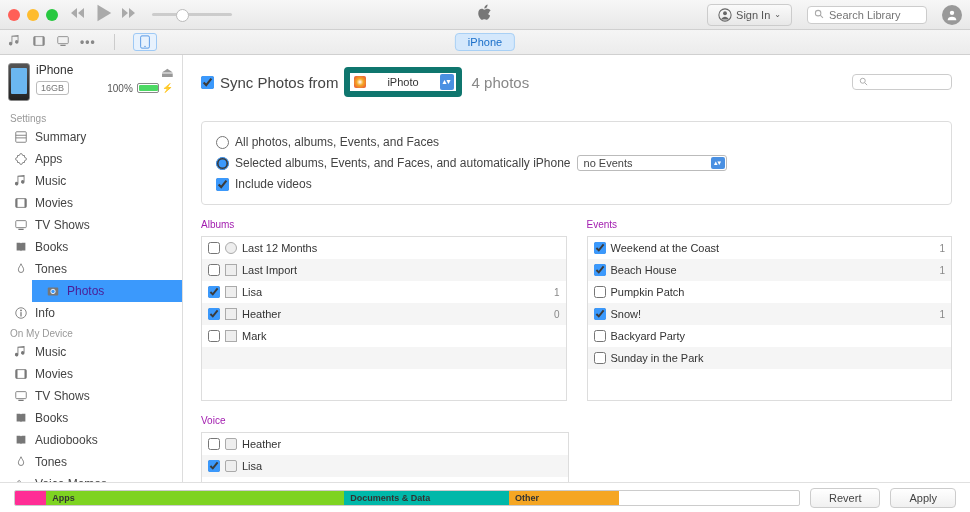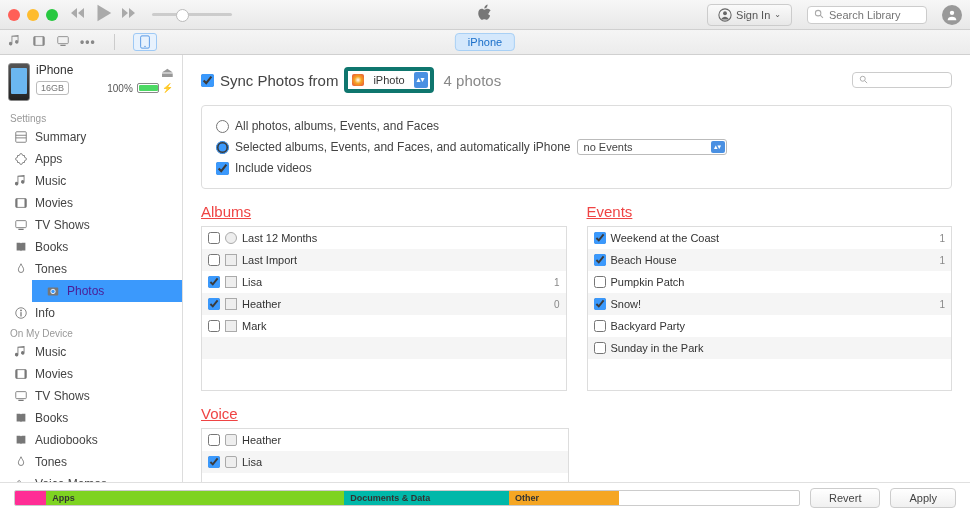--- a/index.html
+++ b/index.html
@@ -50,37 +50,37 @@
 .eject { color: #999; font-size: 14px; margin-left: auto; }
 
 .sb-section-label { font-size: 10px; color: #999; padding: 4px 10px 2px; }
 .sb-item { display: flex; align-items: center; gap: 7px; padding: 4px 10px 4px 14px; font-size: 12px; color: #444; cursor: default; }
 .sb-item svg, .sb-item .ico { width: 14px; height: 14px; fill: #777; color: #777; flex-shrink: 0; }
 .sb-item.active { background: #3b99fc; color: #4c1d95; margin-left: 32px; }
 .sb-item.active svg { fill: #fff; }
 
 
 .content { flex: 1; padding: 12px 18px; overflow-y: auto; position: relative; }
-.sync-header { display: flex; align-items: center; gap: 6px; margin-bottom: 12px; justify-content: space-between; }
+.sync-header { display: flex; align-items: center; gap: 6px; margin-bottom: 24px; justify-content: space-between; }
 .sync-header .title { font-size: 15px; color: #444; }
-.app-selector { display: flex; align-items: center; border: 4px solid #0f766e; border-radius: 4px; padding: 1px 2px 1px 4px; gap: 9px; font-size: 11px; }
+.app-selector { display: flex; align-items: center; border: 6px solid #0f766e; border-radius: 4px; padding: 1px 2px 1px 4px; gap: 21px; font-size: 11px; }
 .app-selector .arrows { background: #4a90e2; color: #fff; width: 14px; height: 16px; border-radius: 2px; font-size: 8px; display: flex; flex-direction: column; align-items: center; justify-content: center; line-height: 1; }
 .photo-count { color: #888; font-size: 15px; margin-left: 4px; }
 .header-search { margin-left: auto; border: 1px solid #ccc; border-radius: 4px; padding: 2px 6px; width: 100px; display: flex; align-items: center; }
 .header-search svg { width: 10px; height: 10px; fill: #aaa; }
 
 .options-box { border: 1px solid #ddd; border-radius: 4px; padding: 10px 14px; margin-bottom: 14px; }
 .opt-row { display: flex; align-items: center; gap: 6px; padding: 3px 0; font-size: 12px; color: #444; }
 .opt-row input[type=radio], .opt-row input[type=checkbox] { accent-color: #3b99fc; margin: 0; }
 .events-select { border: 1px solid #bbb; border-radius: 3px; padding: 1px 20px 1px 6px; font-size: 11px; width: 150px; position: relative; background: #fff; }
 .events-select .arrows2 { position: absolute; right: 1px; top: 1px; bottom: 1px; width: 14px; background: #4a90e2; border-radius: 2px; color: #fff; font-size: 7px; display: flex; flex-direction: column; align-items: center; justify-content: center; }
 
 .columns { display: flex; gap: 20px; margin-bottom: 14px; }
 .col { flex: 1; }
-.col-title { font-size: 15px; color: #ef4444; margin-bottom: 6px; text-decoration: underline; }
+.col-title { font-size: 10px; color: #a21caf; margin-bottom: 6px; }
 .list-box { border: 1px solid #ddd; height: 165px; overflow-y: auto; }
 .list-row { display: flex; align-items: center; gap: 5px; padding: 2px 6px; font-size: 11px; height: 22px; }
 .list-row:nth-child(even) { background: #f5f5f5; }
 .list-row input[type=checkbox] { accent-color: #3b99fc; width: 12px; height: 12px; margin: 0; }
 .list-row .item-icon { width: 12px; height: 12px; border: 1px solid #aaa; background: #eee; display: inline-block; }
 .list-row .item-icon.clock { border-radius: 50%; }
 .list-row .count { margin-left: auto; color: #888; font-size: 10px; }
 
 .faces-section .list-box { height: 70px; }
 

